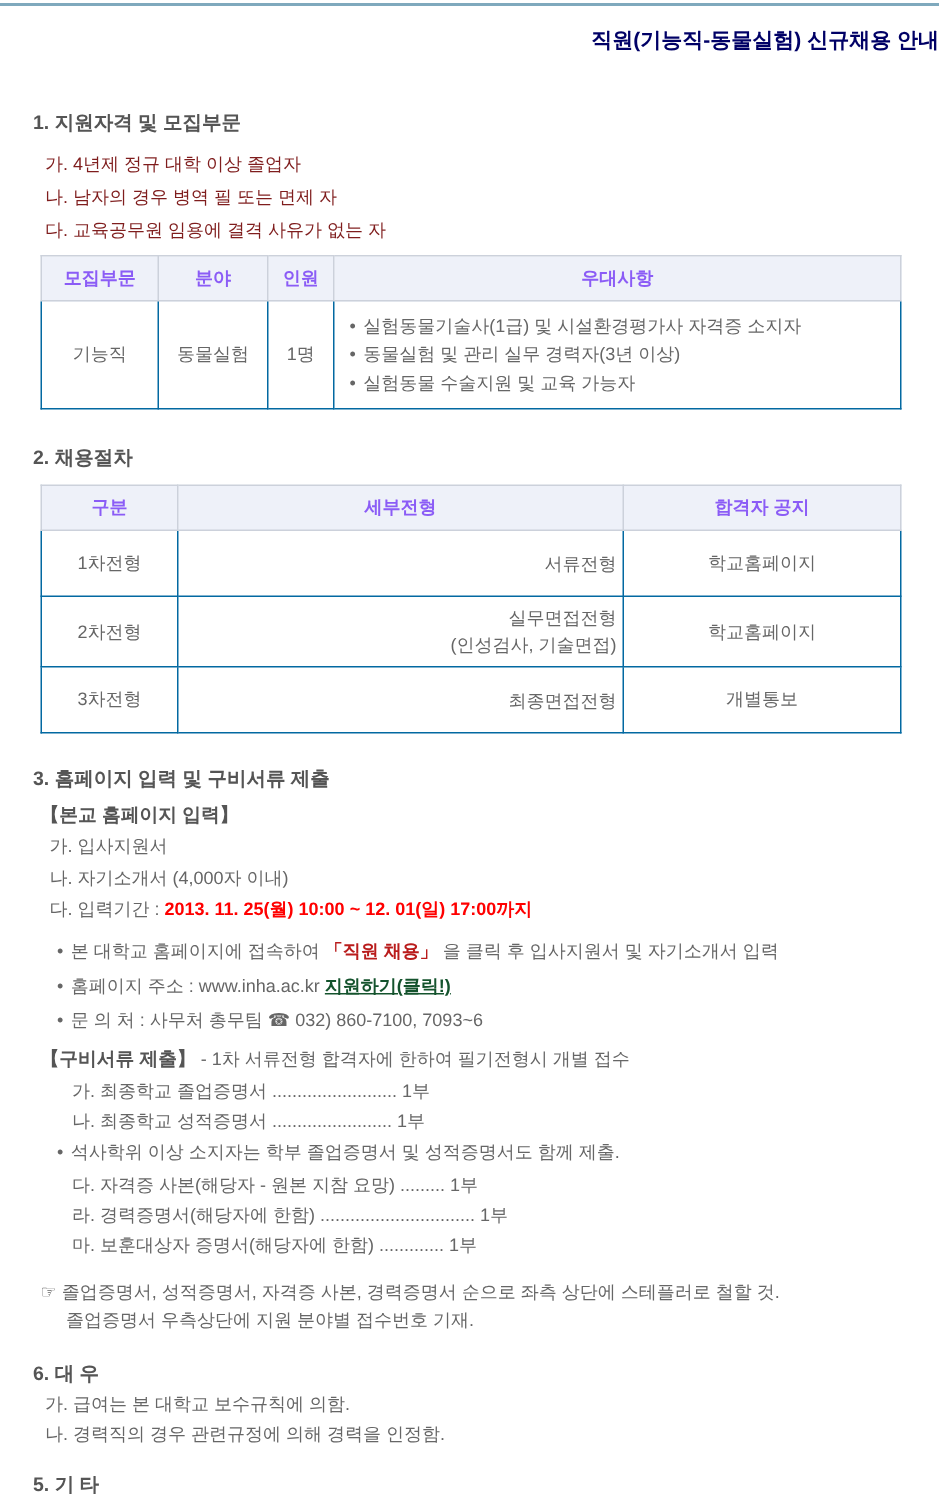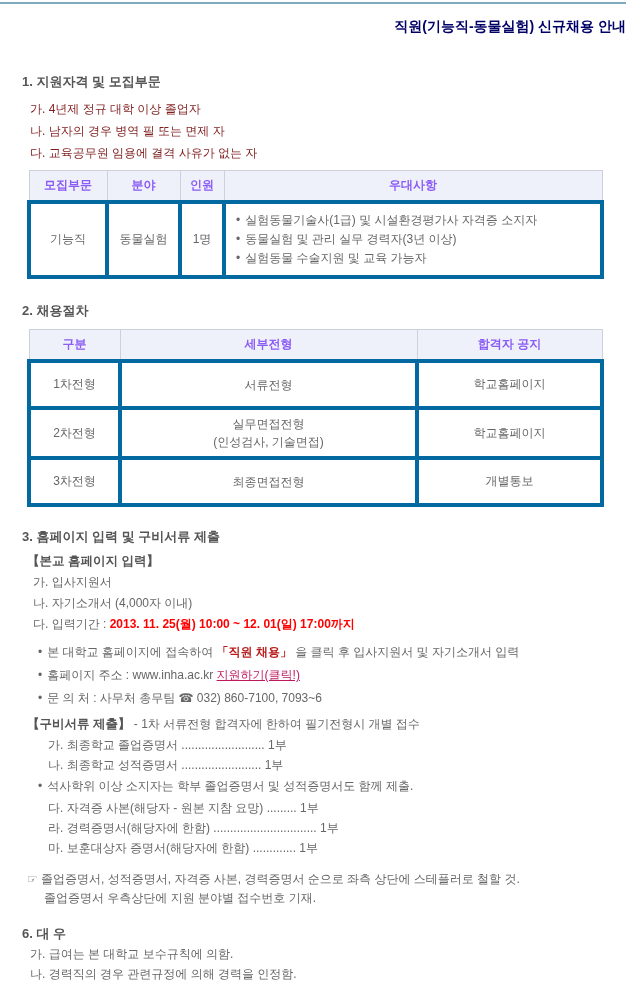--- a/index.html
+++ b/index.html
@@ -10,37 +10,37 @@
   }
   .top-rule{position:absolute;top:2px;left:0;width:626px;height:2px;background:#7fa9bd;}
   .title{margin:0;padding-top:18px;text-align:right;font-size:14px;font-weight:bold;color:#000066;}
   .sec-heading{margin:0 0 0 22px;font-size:13px;font-weight:bold;color:#555555;line-height:20px;}
   #s1h{margin-top:36px;}
   .s1-items{margin-top:6px;}
   .ln{margin-left:30px;line-height:22px;color:#7f1d1d;}
   
   .tbl{border-collapse:collapse;table-layout:fixed;width:573px;margin-left:27px;font-size:12px;}
   .tbl th{background:#eef1f9;color:#8b5cf6;border:1px solid #ccd1db;height:29px;font-weight:bold;padding:0 2px;}
-  .tbl td{border:4px solid #0369a1;text-align:center;color:#666666;padding:5px 4px;}
+  .tbl td{border:1px solid #0369a1;text-align:center;color:#666666;padding:5px 4px;}
   .tbl1{margin-top:6px;}
   .tbl1 td.pref{text-align:left;padding:7px 10px;}
   .pref-line{line-height:19px;}
   .bullet{margin-right:5px;color:#666;}
   .tbl2{margin-top:8px;}
   .tbl2 td{height:33px;}
-  .detail-line{line-height:18px;}
+  .detail-line{line-height:18px;text-align:right;}
   #s2h{margin-top:22px;}
   #s3h{margin-top:20px;}
   .sub-heading{margin:3px 0 0 27px;font-weight:bold;color:#555555;line-height:22px;font-size:12.5px;}
   .s3-item{margin-left:33px;line-height:21px;}
   .red-strong{color:#ff0000;font-weight:bold;}
   .bullet-line{margin-left:38px;line-height:23px;}
   .bullet-line.first{margin-top:6px;}
   .bold-inline{font-weight:bold;color:#b91c1c;}
-  .apply-link{color:#be185d;font-weight:normal;text-decoration:underline;cursor:pointer;}
+  .apply-link{color:#14532d;font-weight:bold;text-decoration:underline;cursor:pointer;}
   .docs-head{margin:3px 0 0 27px;line-height:22px;}
   .doc-item{margin-left:48px;line-height:20px;}
   .note-block{margin-top:12px;}
   .note-line1{margin-left:27px;line-height:19px;}
   .note-line2{margin-left:44px;line-height:19px;}
   #s4h{margin-top:16px;}
   .s45-item{margin-left:30px;line-height:20px;}
   #s5h{margin-top:14px;}
 </style>
 </head>

